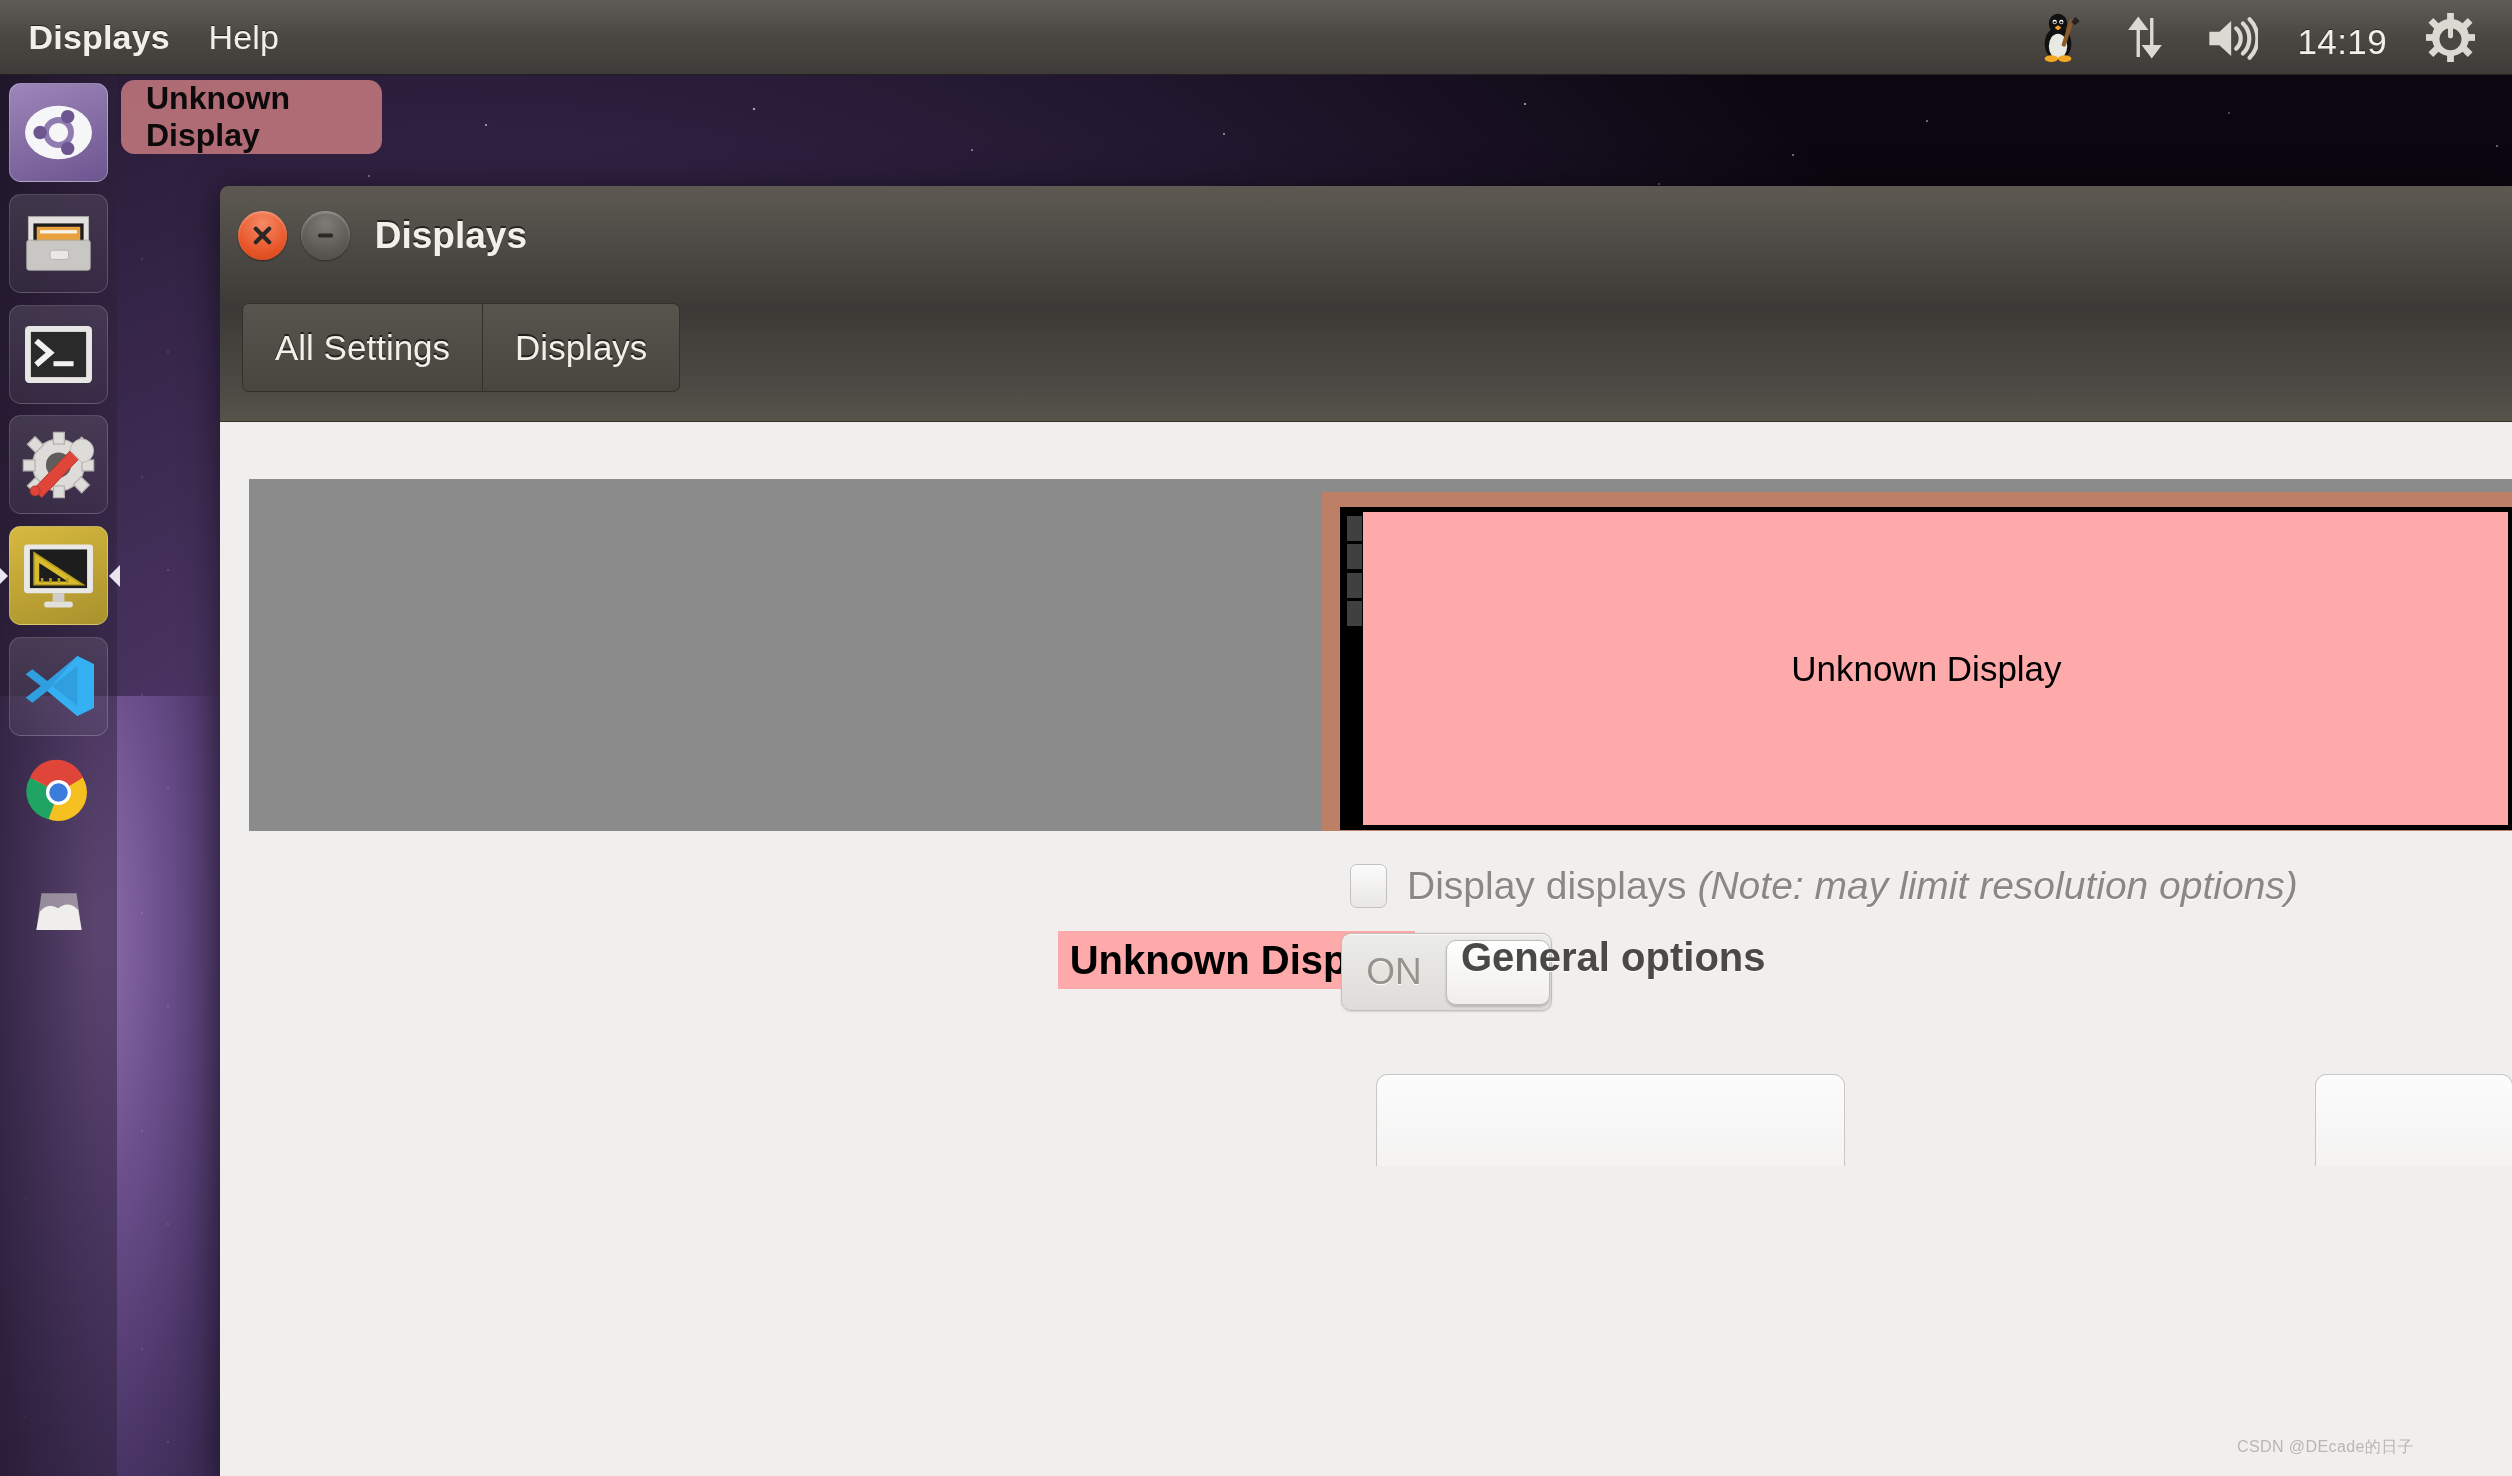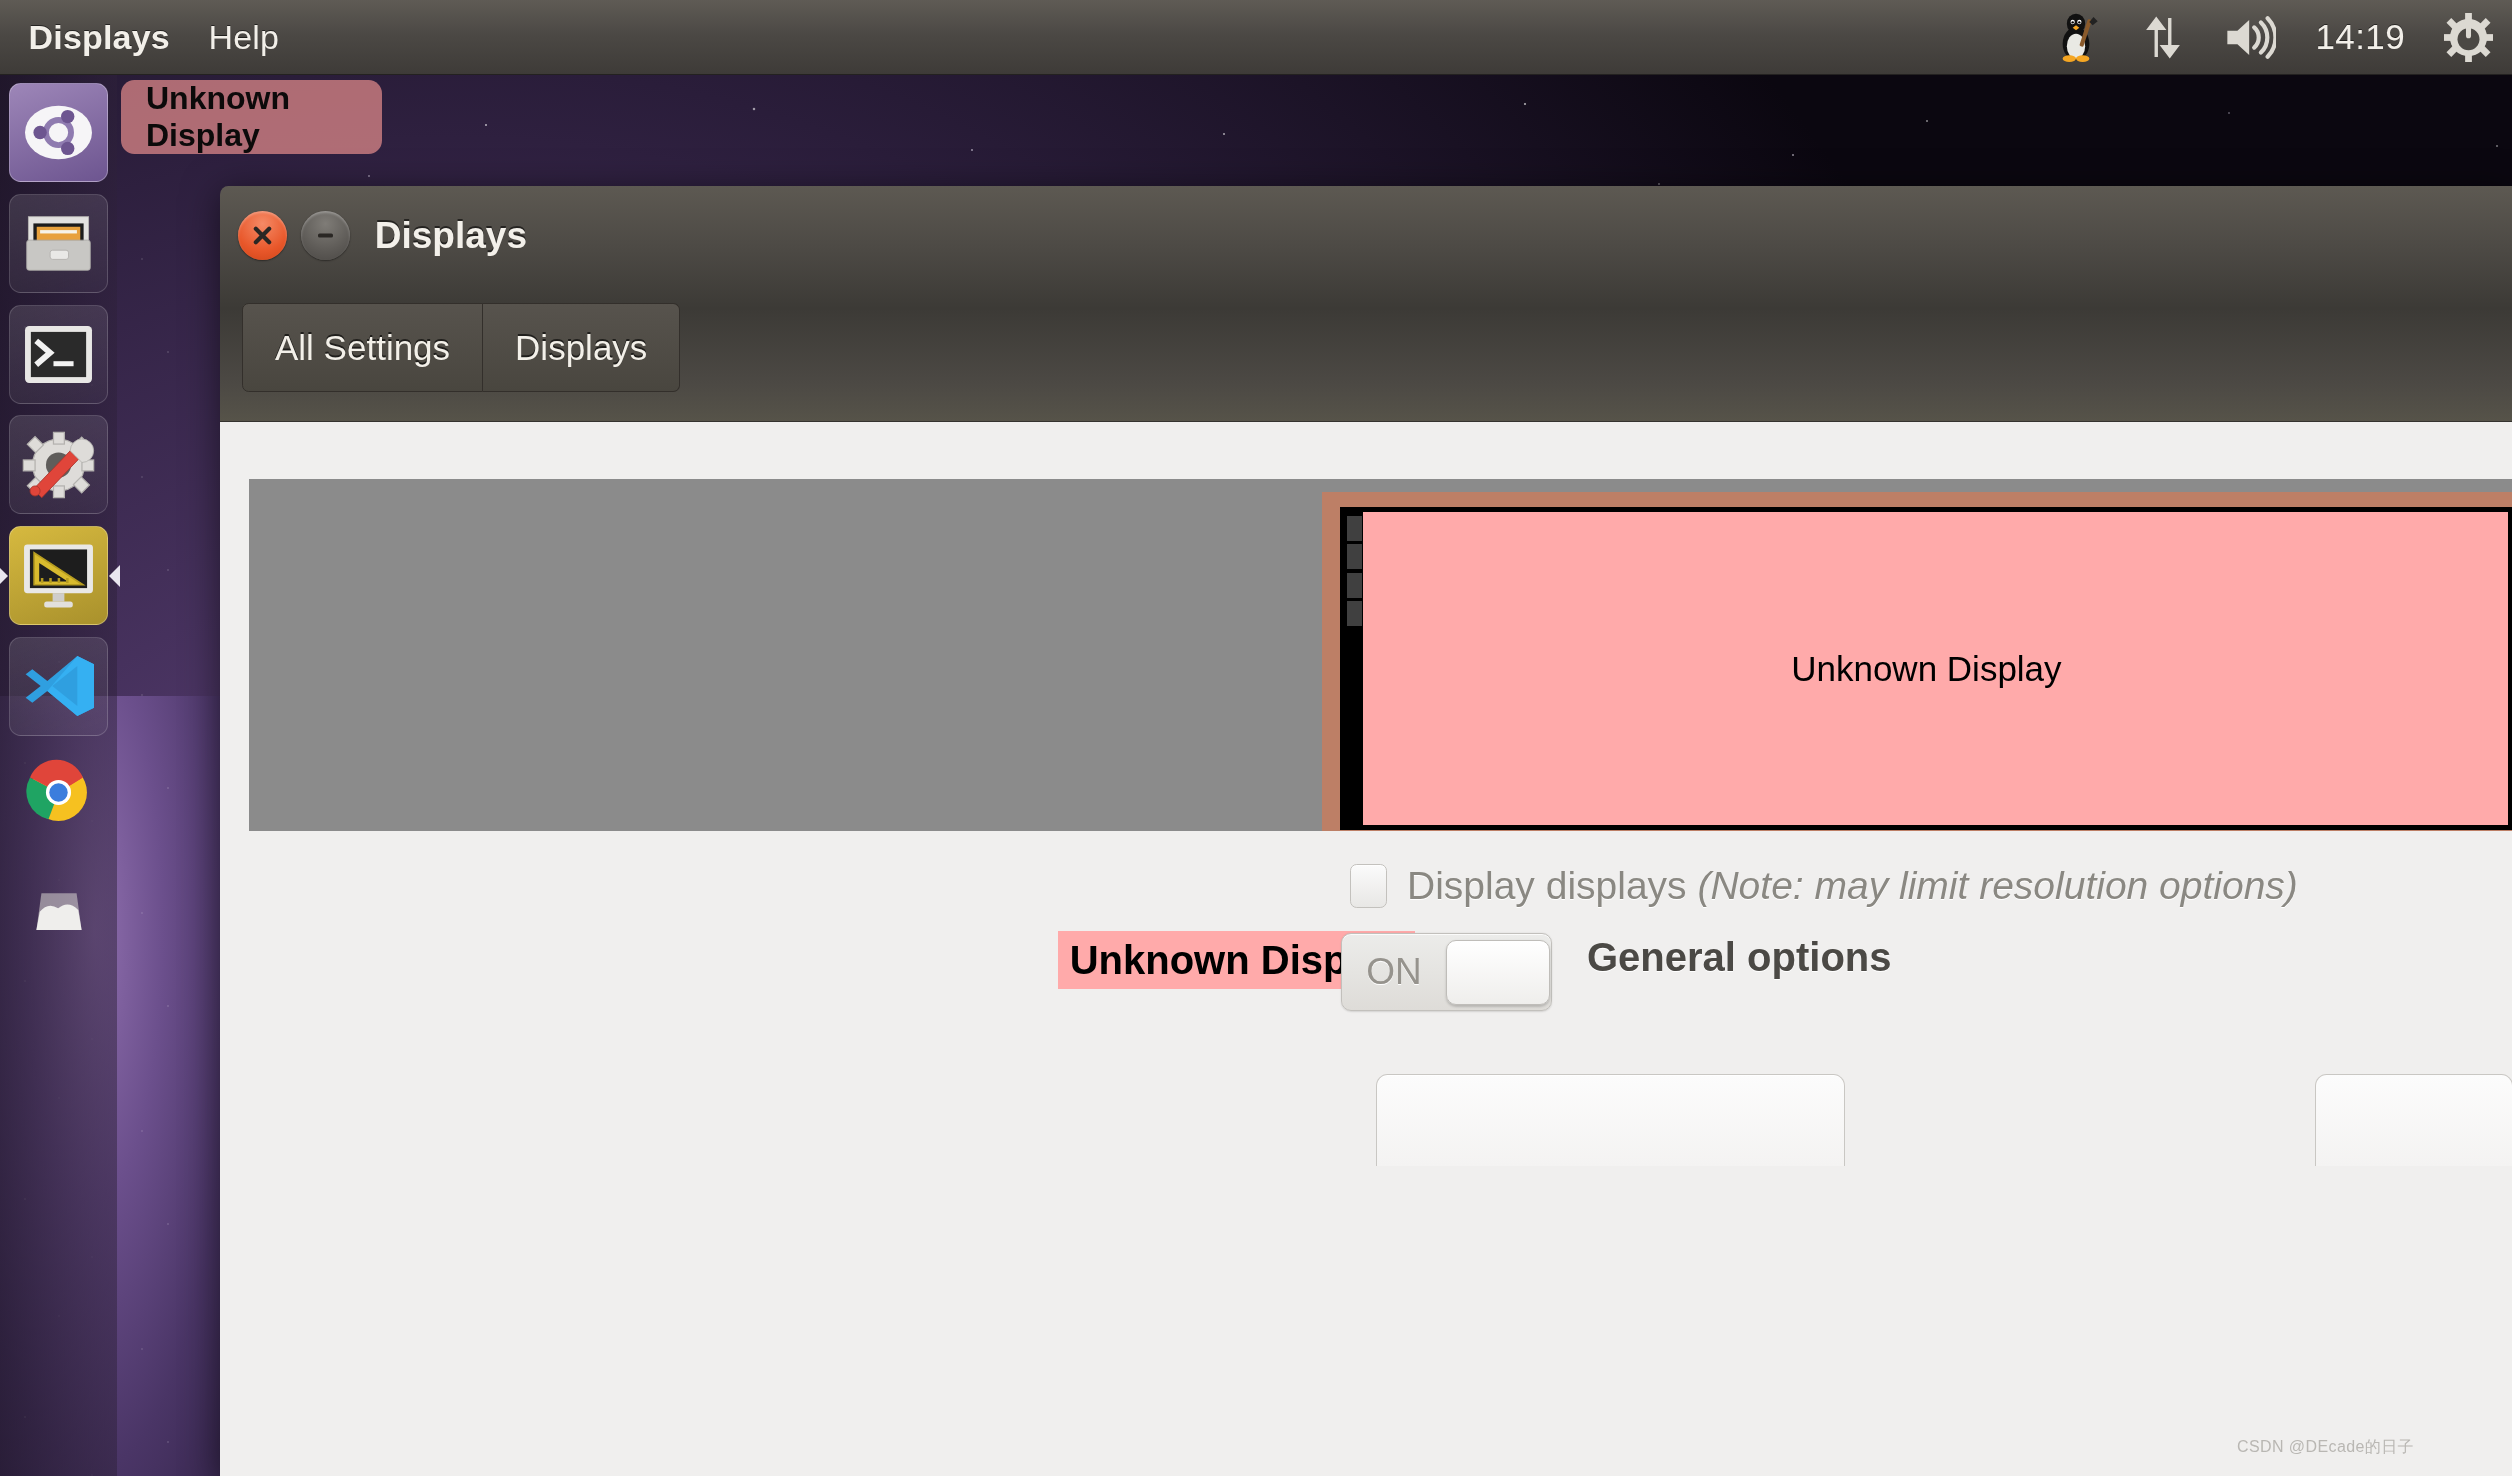--- a/index.html
+++ b/index.html
@@ -65,21 +65,21 @@
     display:flex; align-items:center; z-index:60;
     border-bottom:0.8px solid #232120;
   }
   .panel-menu{ display:flex; align-items:center; gap:28.5px; padding-left:23.5px; }
   .panel-menu .mi{
     font-size:34px; color:#f2efe9; letter-spacing:0.2px;
     text-shadow:0 -0.8px 0 rgba(0,0,0,.55);
     padding:3.4px 5px; white-space:nowrap;
   }
   .panel-menu .mi.bold{ font-weight:bold; }
-  .panel-right{ margin-left:auto; display:flex; align-items:center; gap:39px; padding-right:19px; }
+  .panel-right{ margin-left:auto; display:flex; align-items:flex-end; gap:39px; padding-right:37px; }
   .tray-ico{ display:flex; align-items:center; justify-content:center; }
   .clock{
     font-size:35px; color:#f2efe9; text-shadow:0 -0.8px 0 rgba(0,0,0,.5);
     letter-spacing:0.4px;
   }
 
   
   .launcher{
     position:absolute; left:0; top:75px; width:117px; height:1401px;
     background:linear-gradient(90deg,rgba(28,20,36,.62),rgba(46,33,58,.50));
@@ -190,21 +190,21 @@
     box-shadow:inset 0 0.8px 0 #fff, 0 0.8px 1.7px rgba(0,0,0,.12);
   }
   .switch .txt{ flex:1; text-align:center; font-size:37px; color:#96938d; text-shadow:0 0.8px 0 #fff; }
   .switch .knob{
     width:104px;height:65px;border-radius:10px;
     background:linear-gradient(180deg,#ffffff,#efeeec);
     border:0.8px solid #bfbdb9; margin-right:0.8px;
     box-shadow:0 1.7px 2.5px rgba(0,0,0,.18);
   }
   .gen-opts{
-    position:absolute; left:1367px; top:513px;
+    position:absolute; left:1241px; top:513px;
     font-size:40px; font-weight:bold; color:#4b4945; text-shadow:0 0.8px 0 #fff;
     white-space:nowrap;
   }
   .combo{
     position:absolute; left:1156px; top:652px; width:469px; height:92px;
     border-radius:11.7px 11.7px 0 0;
     background:linear-gradient(180deg,#fcfcfc,#f4f3f2);
     border:0.8px solid #c9c7c3; border-bottom:none;
     box-shadow:inset 0 0.8px 0 #fff;
   }

